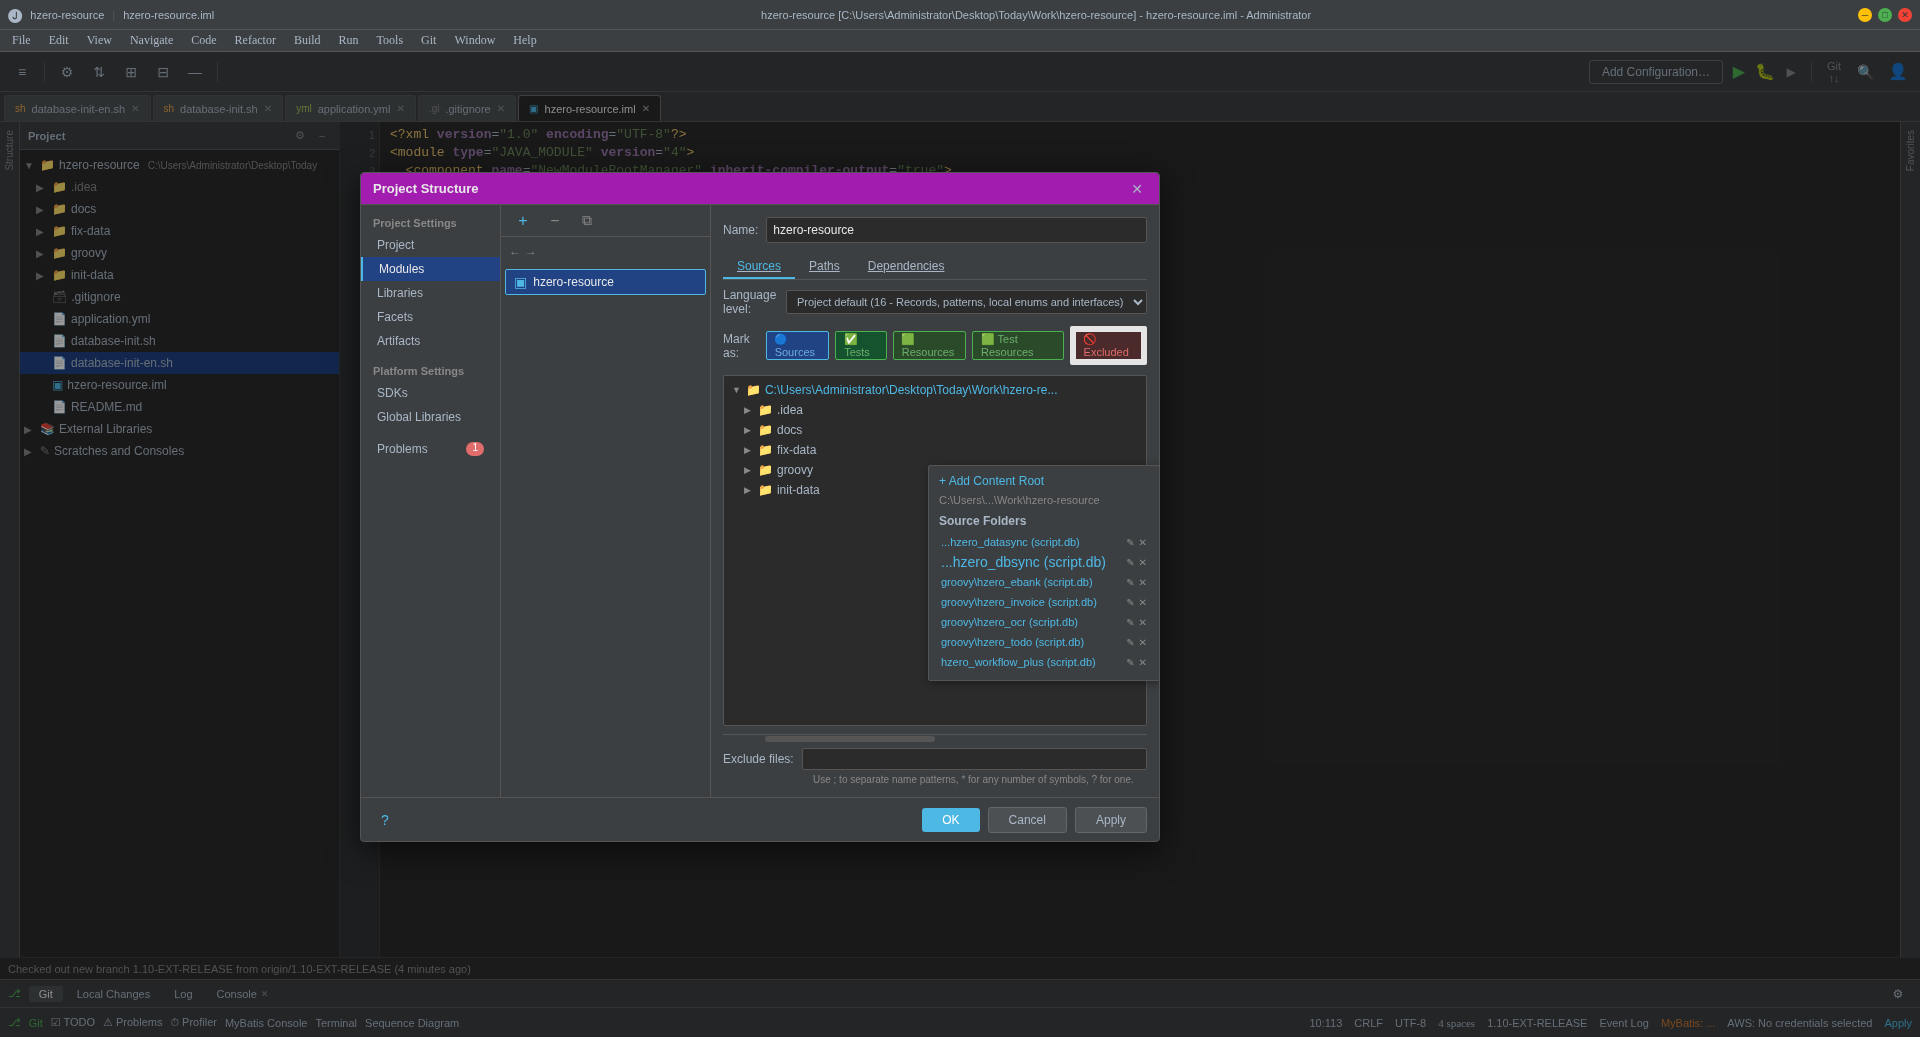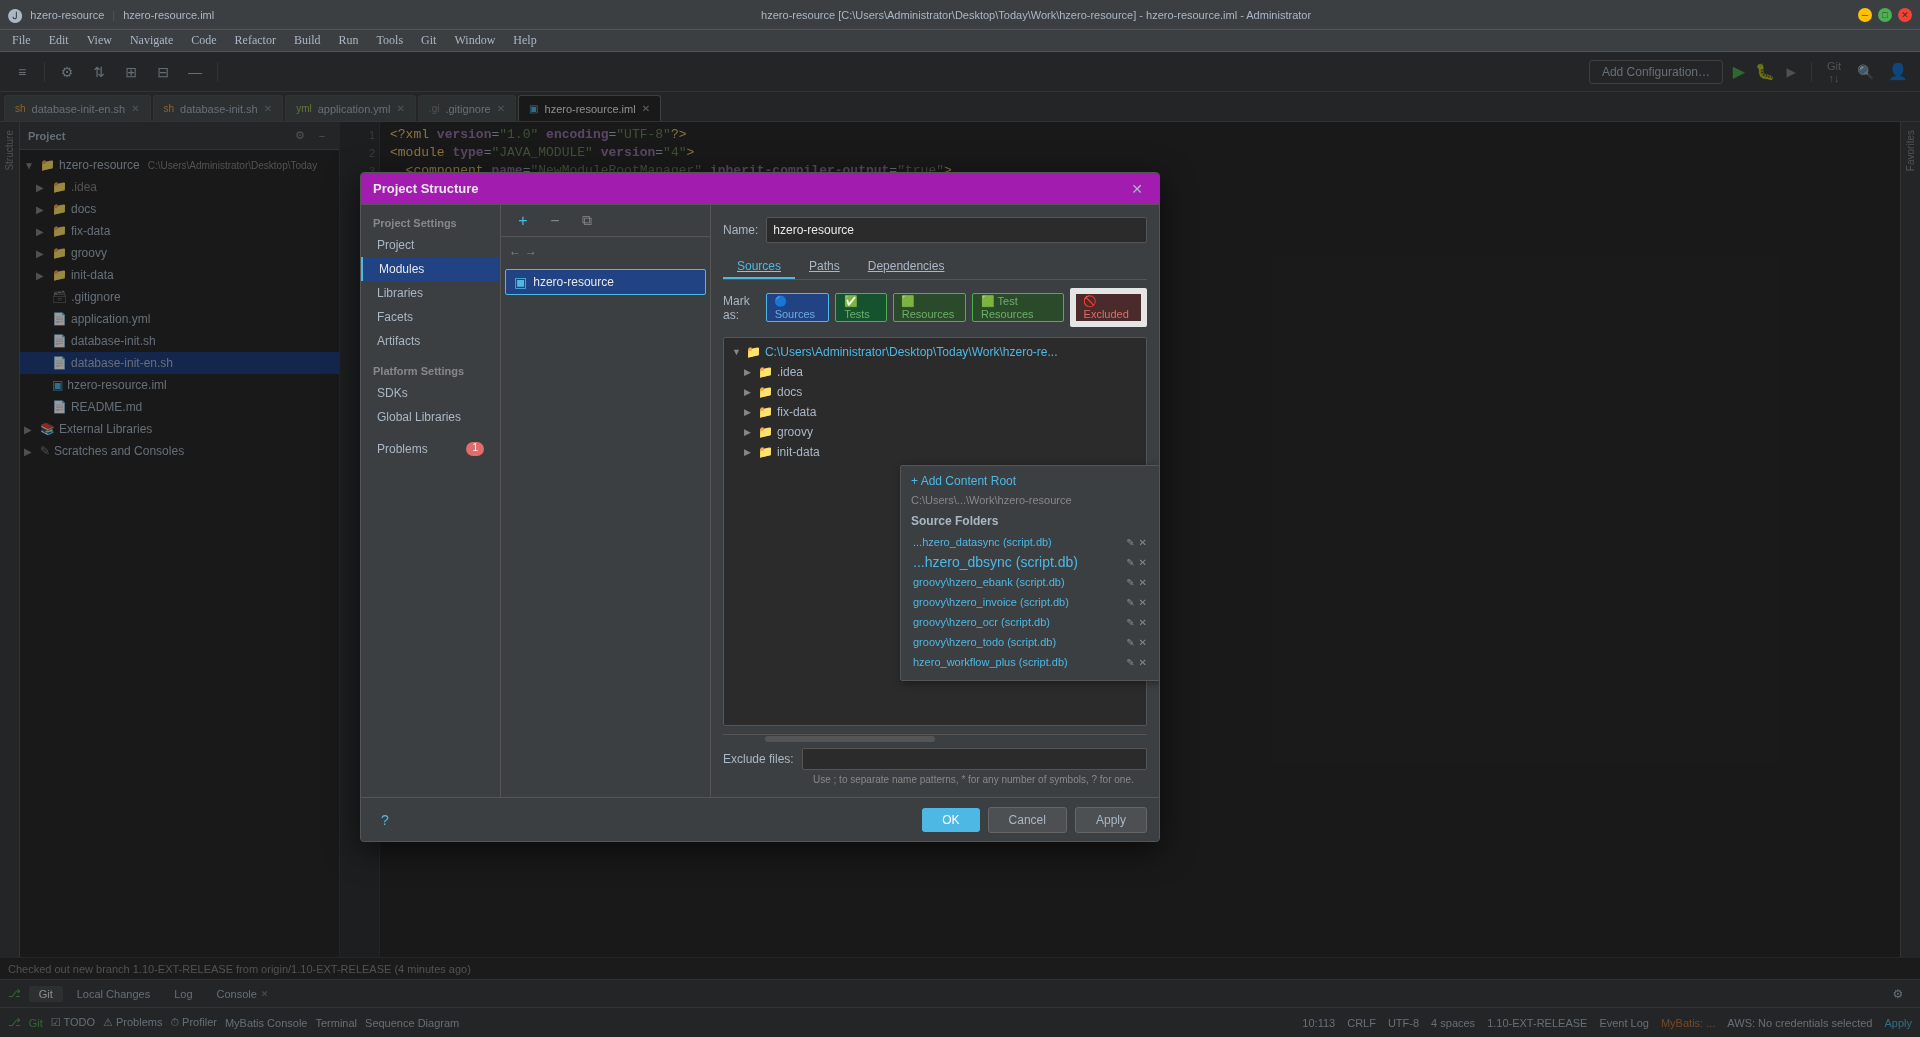--- a/index.html
+++ b/index.html
@@ -581,21 +581,21 @@
     .dtree-folder { color: #d4af37; font-size: 12px; }
     .dtree-label { color: #a9b7c6; }
     .dtree-label.root { color: #4eb8e5; }
     .dtree-indent-1 { padding-left: 16px; }
 
     
     .popup-panel {
       position: absolute;
       right: -1px;
       top: 260px;
-      width: 260px;
+      width: 232px;
       background: #3c3f41;
       border: 1px solid #555;
       border-radius: 2px;
       padding: 8px 10px;
       z-index: 200;
       box-shadow: 2px 2px 8px rgba(0,0,0,0.4);
     }
     .popup-add-root {
       font-size: 12px;
       color: #4eb8e5;
@@ -997,20 +997,26 @@
           <span class="name-label">Name:</span>
           <input class="name-input" value="hzero-resource" style="">
         </div>
 
         <div class="tabs-row">
           <div class="detail-tab active">Sources</div>
           <div class="detail-tab">Paths</div>
           <div class="detail-tab">Dependencies</div>
         </div>
 
+        <div class="lang-level-row">
+          <span class="lang-label">Language level:</span>
+          <select class="lang-select">
+            <option>Project default (16 - Records, patterns, local enums and interfaces)</option>
+          </select>
+        </div>
 
         <div class="mark-as-row">
           <span class="mark-label">Mark as:</span>
           <span class="mark-badge badge-sources">🔵 Sources</span>
           <span class="mark-badge badge-tests">✅ Tests</span>
           <span class="mark-badge badge-resources">🟩 Resources</span>
           <span class="mark-badge badge-test-res">🟩 Test Resources</span>
           <span class="mark-badge badge-excluded">🚫 Excluded</span>
         </div>
 
@@ -1153,20 +1159,20 @@
     <span style="cursor:pointer;">⚠ Problems</span>
     <span style="cursor:pointer;">⏱ Profiler</span>
     <span style="cursor:pointer;">MyBatis Console</span>
     <span style="cursor:pointer;">Terminal</span>
     <span style="cursor:pointer;">Sequence Diagram</span>
   </div>
   <div class="status-right">
     <span>10:113</span>
     <span style="cursor:pointer;">CRLF</span>
     <span style="cursor:pointer;">UTF-8</span>
-    <span style="cursor:pointer;">4 spaces</span>
+    <span style="cursor:pointer;font-family:Liberation Serif, serif;">4 spaces</span>
     <span>1.10-EXT-RELEASE</span>
     <span style="cursor:pointer;">Event Log</span>
     <span style="cursor:pointer;color:#cc7832;">MyBatis: ...</span>
     <span style="cursor:pointer;">AWS: No credentials selected</span>
     <span style="cursor:pointer;color:#4eb8e5;">Apply</span>
   </div>
 </div>
 
 </body></html>

